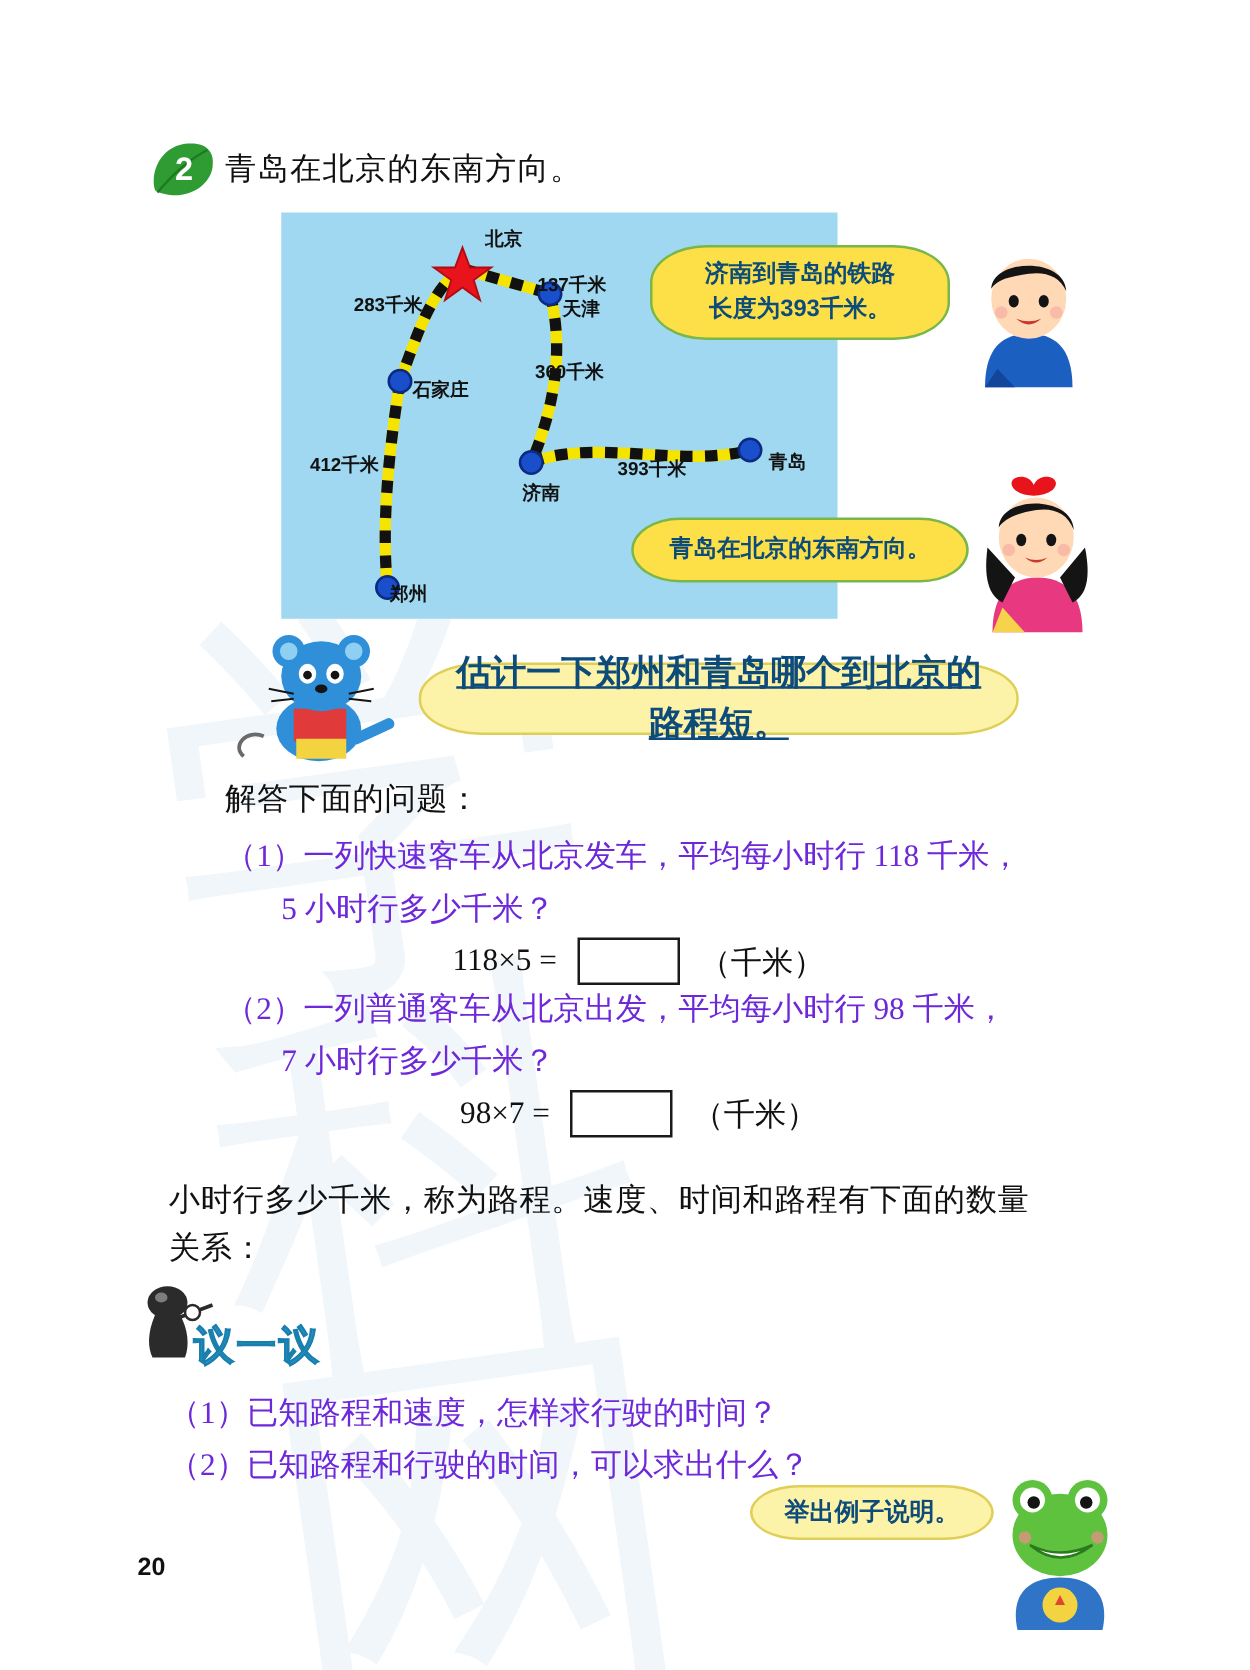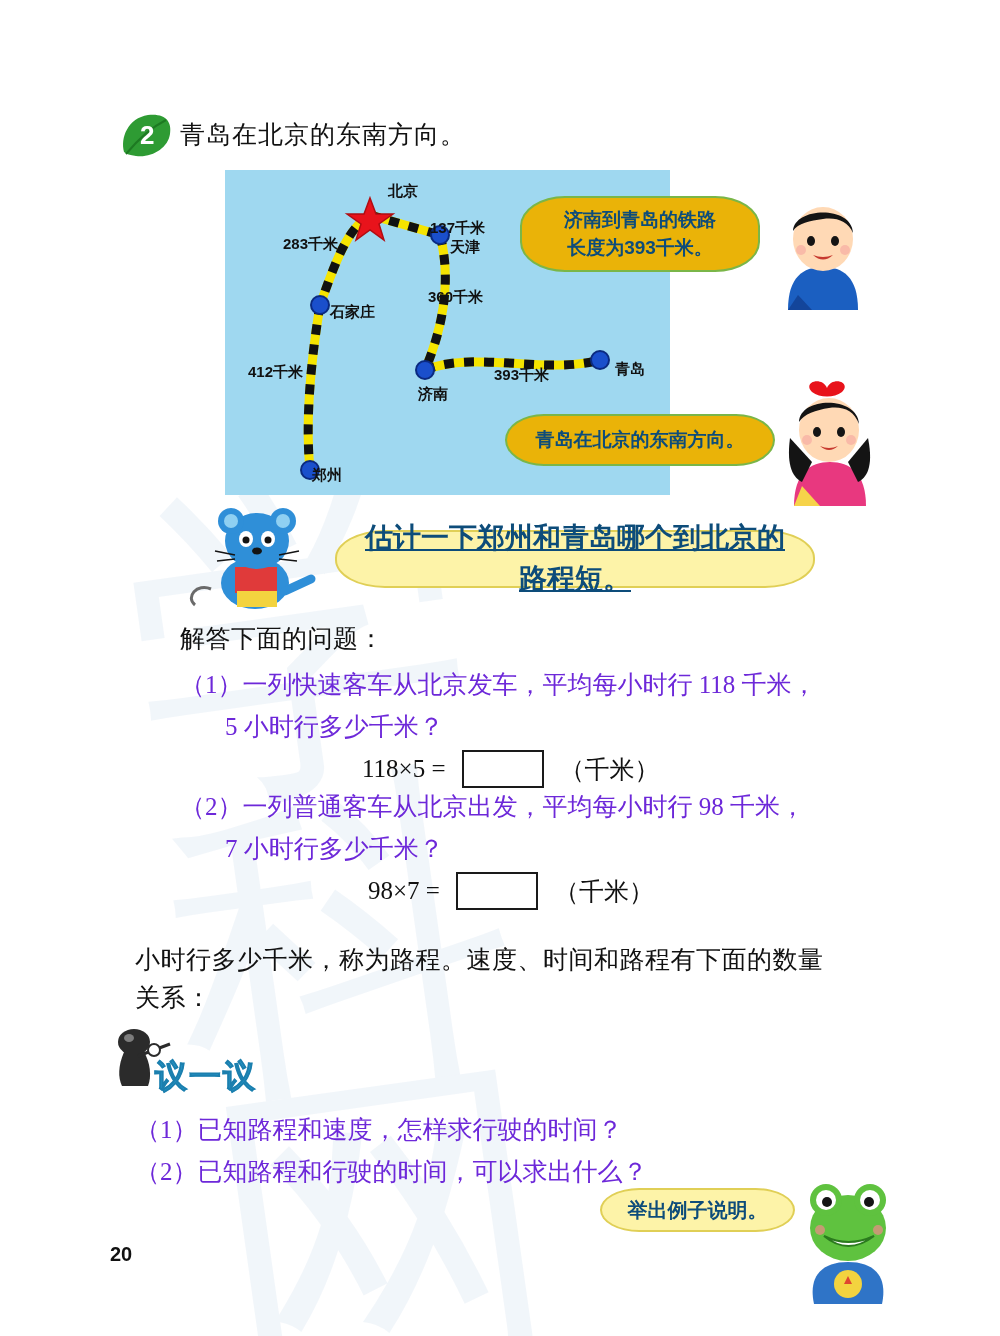--- a/index.html
+++ b/index.html
@@ -41,21 +41,21 @@
   }
   .map svg{position:absolute;left:0;top:0;}
   .maplabel{
     position:absolute;font-size:15px;font-weight:bold;color:#111;
     font-family:"Liberation Sans",sans-serif;white-space:nowrap;
   }
 
   
   .bubble{
     position:absolute;
-    background:#eab308;
+    background:#fde047;
     border:2px solid #7ab648;
     border-radius:45px/30px;
     color:#0d4c7a;
     font-size:19px;
     font-weight:bold;
     font-family:"Liberation Sans",sans-serif;
     display:flex;align-items:center;justify-content:center;
     text-align:center;
     line-height:1.45;
     padding:8px 18px;

